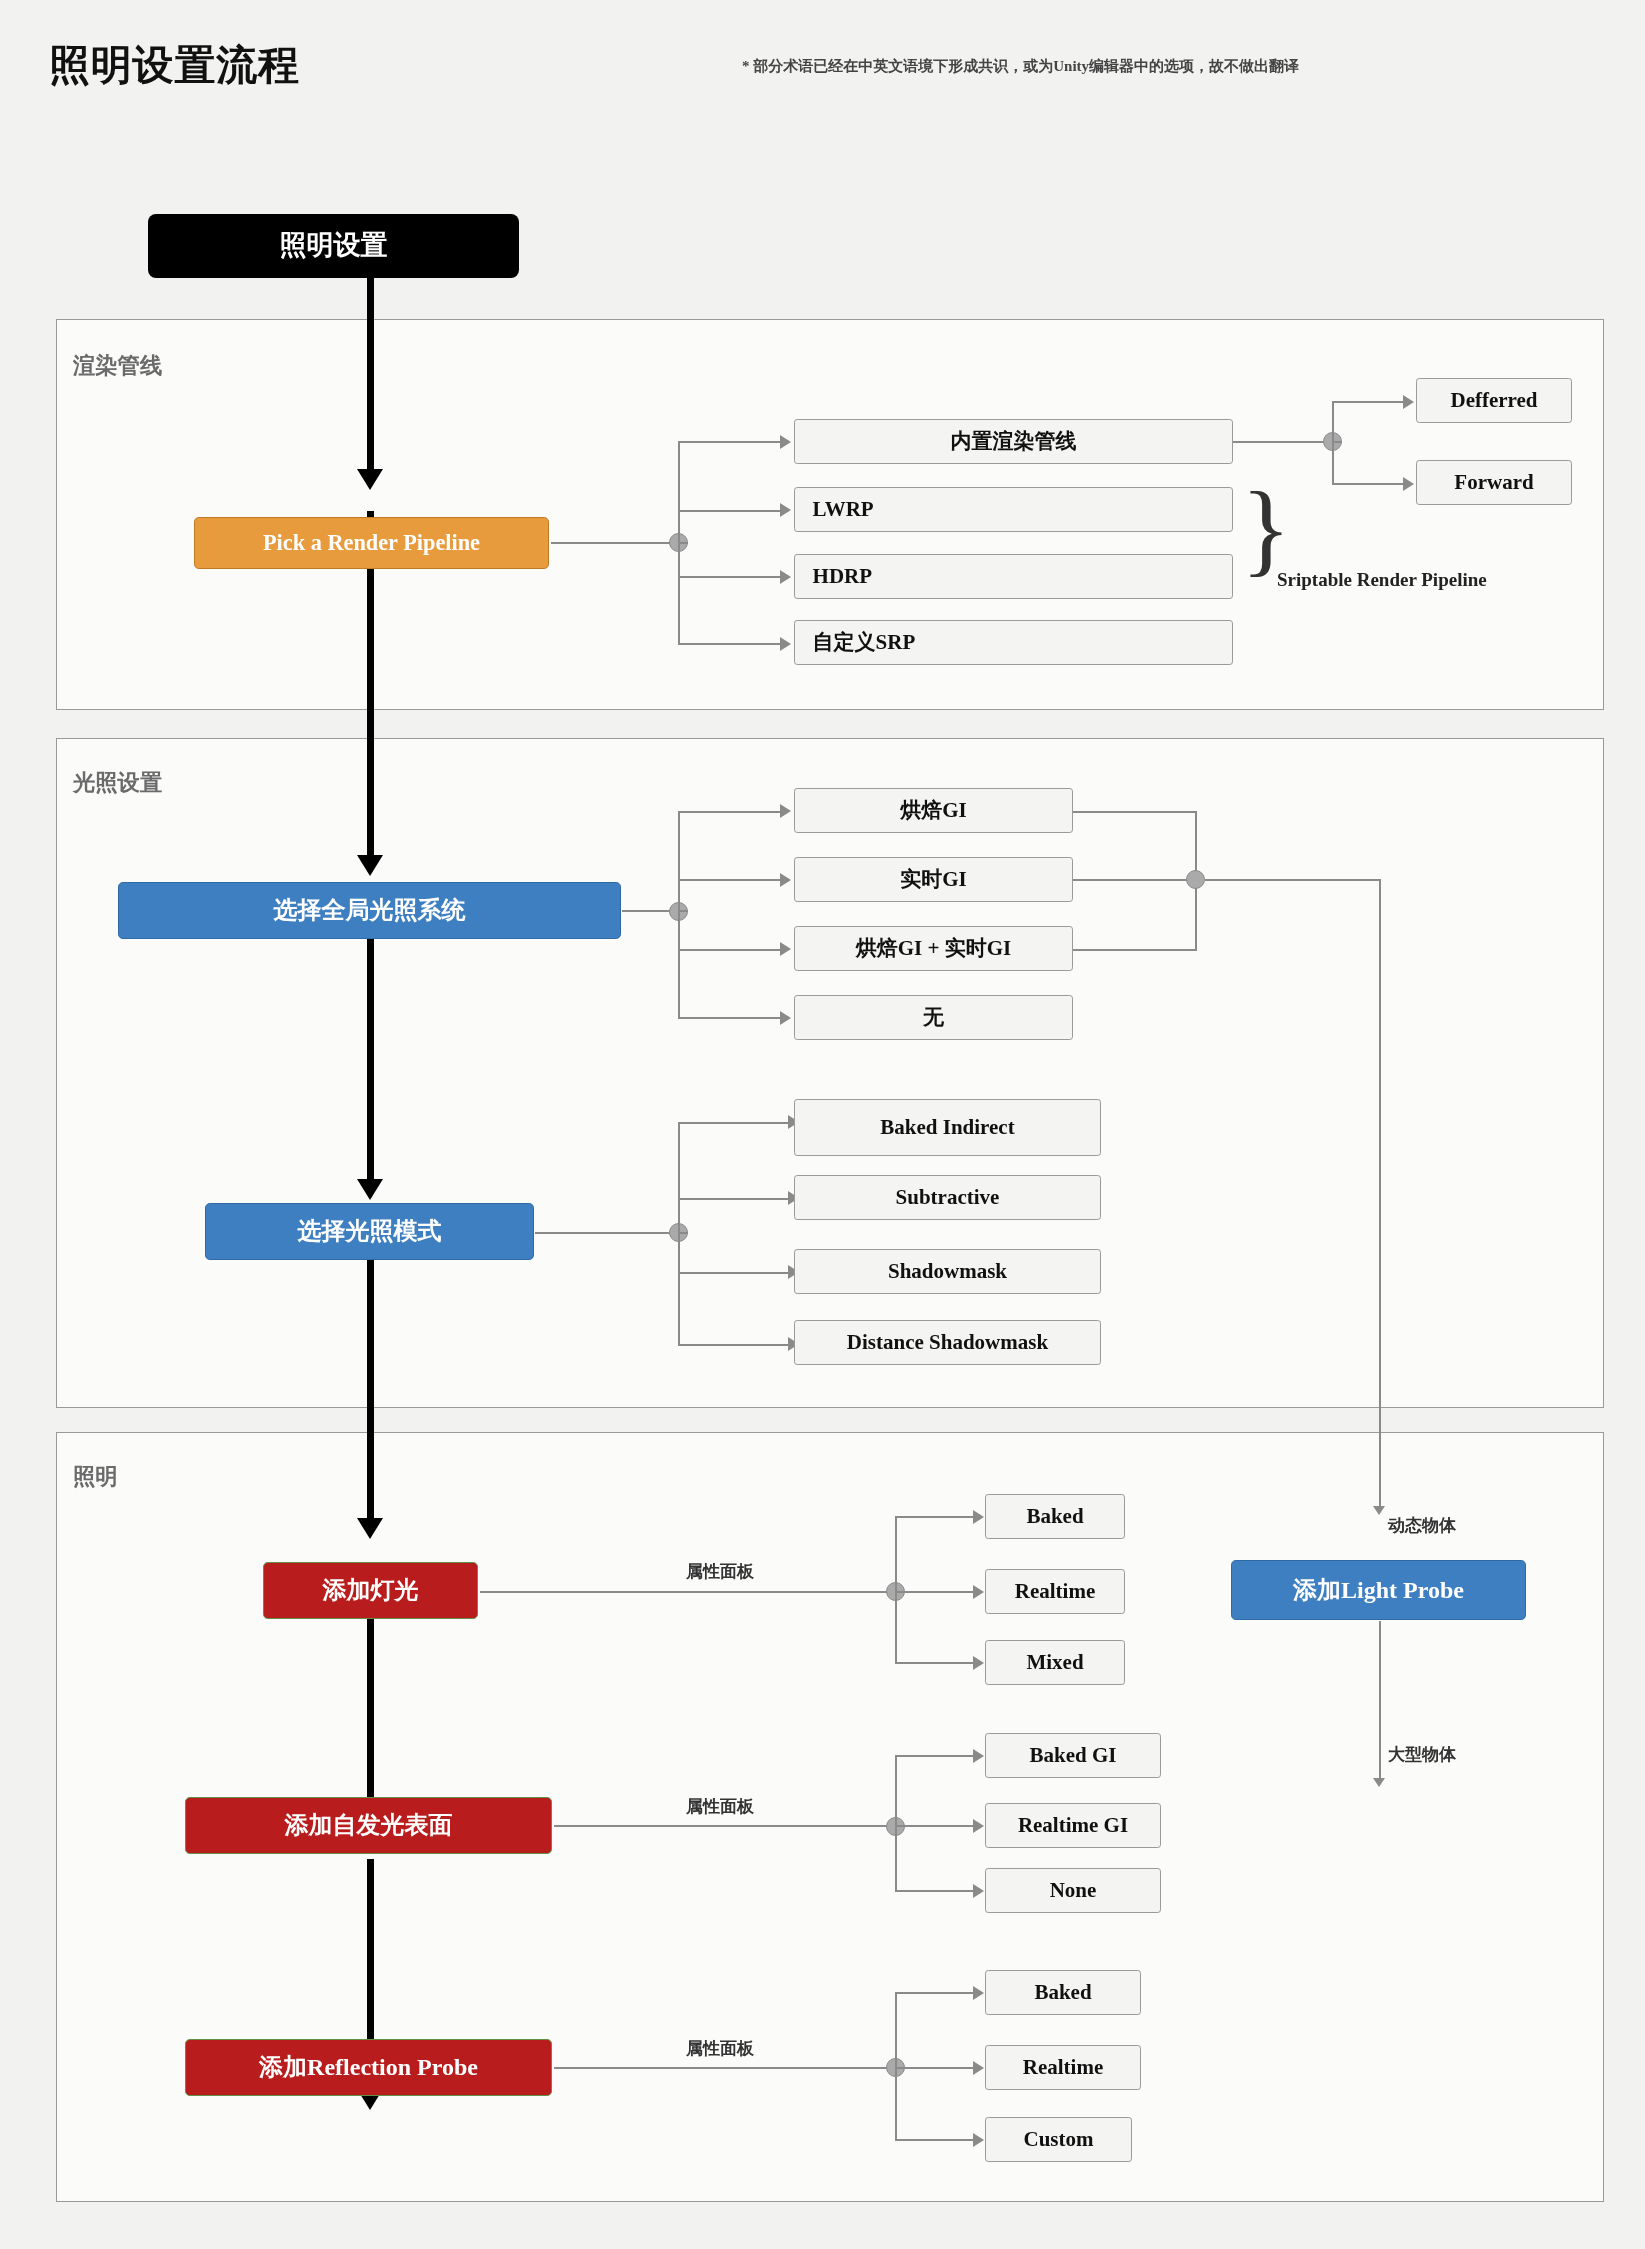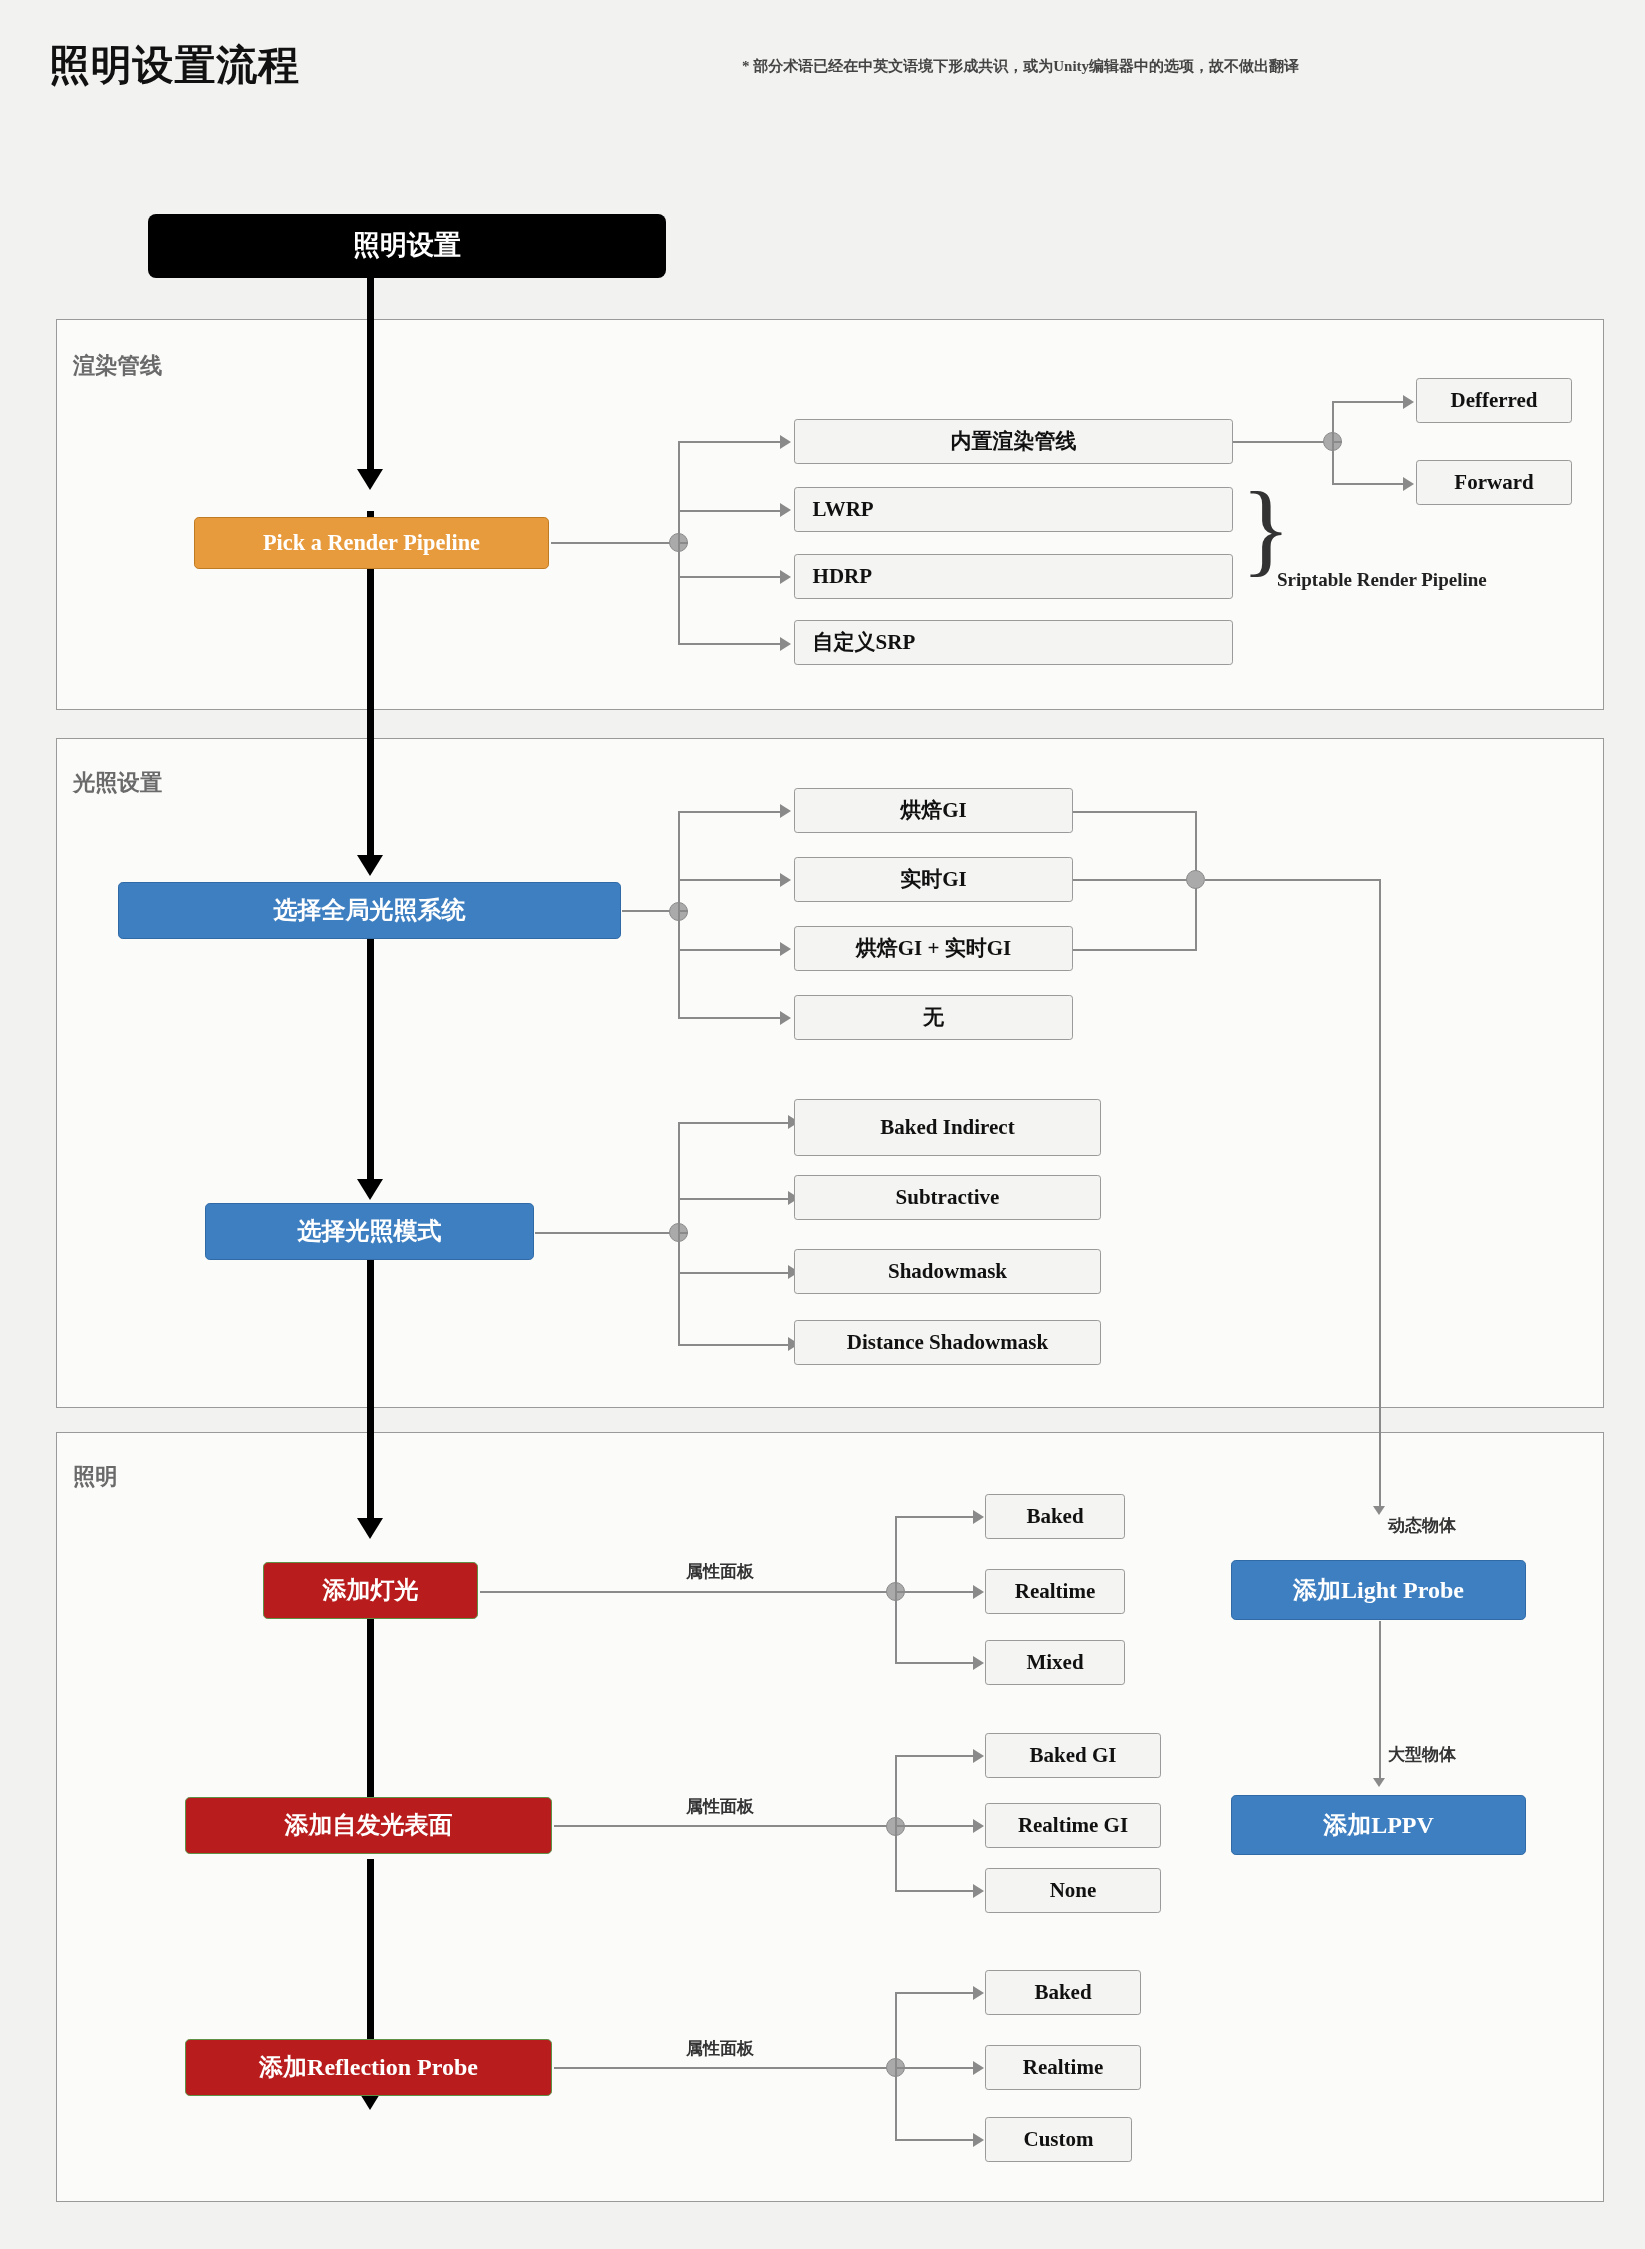--- a/index.html
+++ b/index.html
@@ -136,21 +136,21 @@
 
   <div class="spine" style="left:367px; top:1257px; height:267px;"></div>
   <div class="spine-arrow" style="left:357px; top:1518px;"></div>
 
   <div class="spine" style="left:367px; top:1572px; height:235px;"></div>
   <div class="spine-arrow" style="left:357px; top:1802px;"></div>
 
   <div class="spine" style="left:367px; top:1859px; height:235px;"></div>
   <div class="spine-arrow" style="left:357px; top:2089px;"></div>
 
-  <div class="node start" style="left:148px; top:214px; width:518px; height:64px;">照明设置</div>
+  <div class="node start" style="left:148px; top:214px; width:371px; height:64px;">照明设置</div>
 
   <div class="node orange" style="left:194px; top:517px; width:355px; height:52px;">Pick a Render Pipeline</div>
 
   <div class="hline" style="left:551px; top:542px; width:120px;"></div>
   <div class="dot" style="left:669px; top:533px;"></div>
 
   <div class="vline" style="left:678px; top:441px; height:203px;"></div>
   <div class="hline" style="left:678px; top:542px; width:9.6px;"></div>
 
   <div class="hline" style="left:678px; top:441px; width:104px;"></div>
@@ -255,21 +255,20 @@
   <div class="node opt" style="left:985px; top:1569px; width:140px; height:45px;">Realtime</div>
   <div class="node opt" style="left:985px; top:1640px; width:140px; height:45px;">Mixed</div>
 
   <div class="node blue" style="left:1231px; top:1560px; width:295px; height:60px;text-align:right;">添加Light Probe</div>
   <div class="edge-label" style="left:1388px; top:1514px;">动态物体</div>
 
   <div class="thinv" style="left:1379px; top:1621px; height:160px;"></div>
   <div class="thin-arrow-down" style="left:1373px; top:1778px;"></div>
   <div class="edge-label" style="left:1388px; top:1743px;">大型物体</div>
 
-  <div class="node blue" style="left:1231px; top:1795px; width:295px; height:60px;">添加LPPV</div>
 
   <div class="node green" style="left:185px; top:1797px; width:367px; height:57px;">添加自发光表面</div>
   <div class="hline" style="left:554px; top:1825px; width:335px;"></div>
   <div class="edge-label" style="left:686px; top:1795px;">属性面板</div>
   <div class="dot" style="left:886px; top:1817px;"></div>
   <div class="vline" style="left:895px; top:1755px; height:136px;"></div>
   <div class="hline" style="left:895px; top:1825px; width:9.6px;"></div>
 
   <div class="hline" style="left:895px; top:1755px; width:80px;"></div>
   <div class="arrowhead" style="left:973px; top:1749px;"></div>

